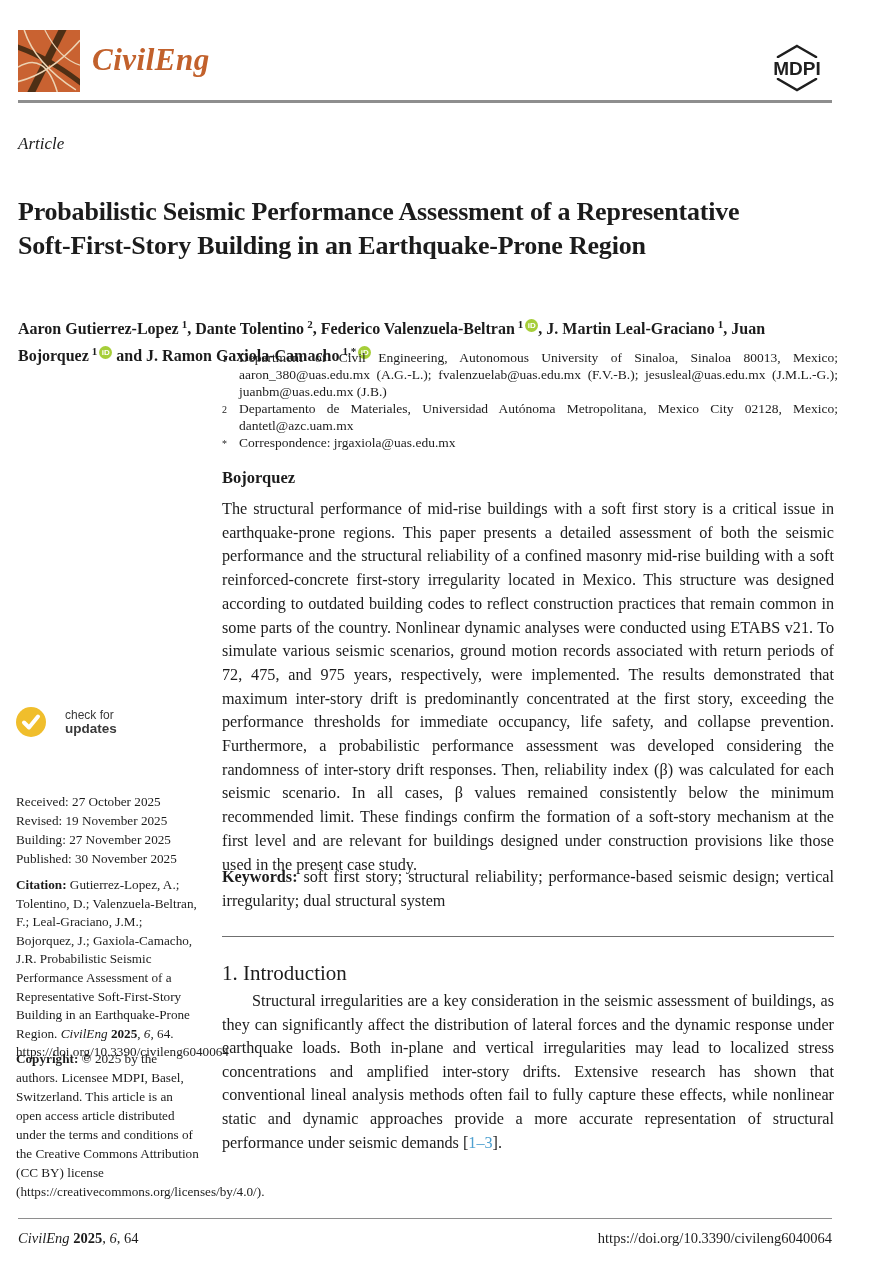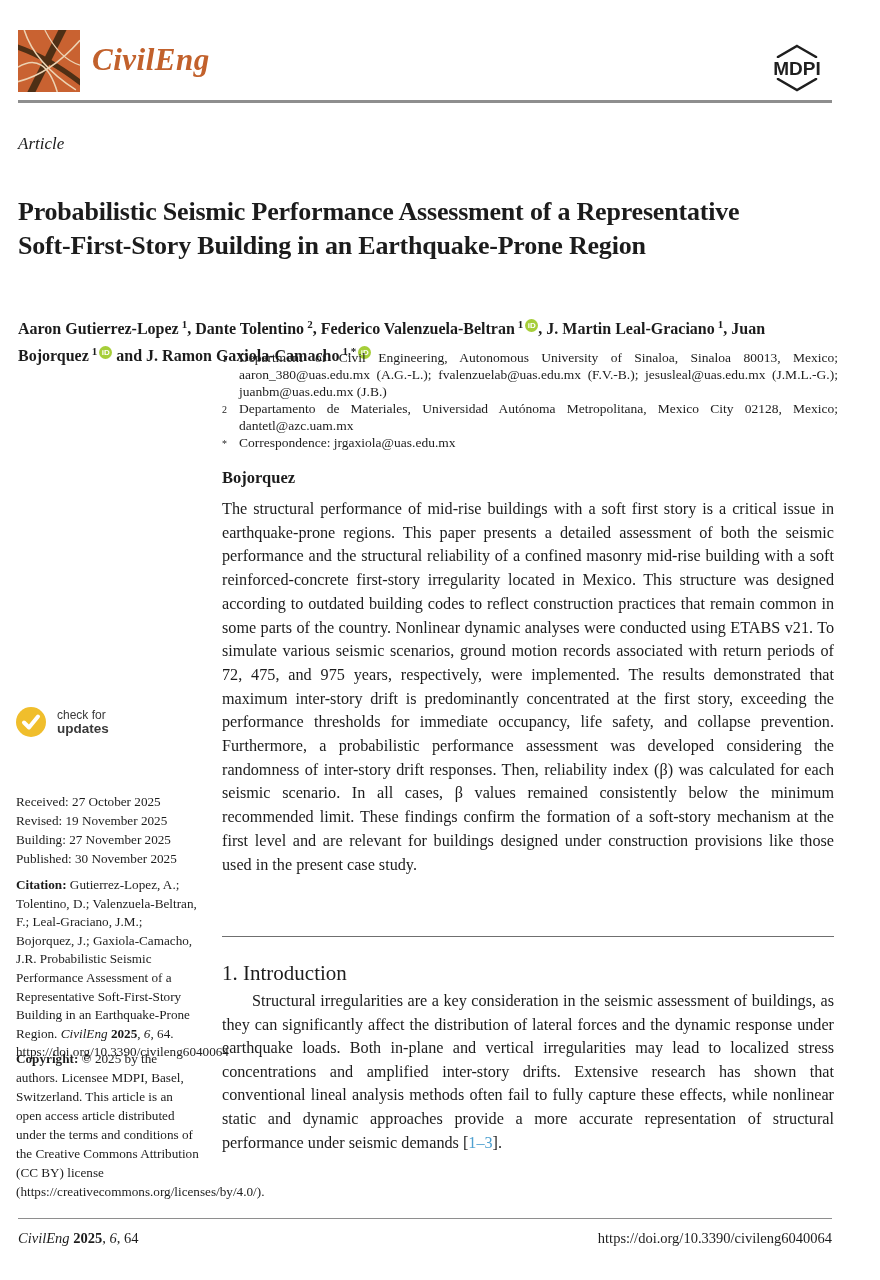--- a/index.html
+++ b/index.html
@@ -39,21 +39,21 @@
   .kw-rule{position:absolute;left:222px;top:936px;width:612px;height:1px;background:#6f6f6f;}
 
   
   .section-head{position:absolute;left:222px;top:961px;font-size:21px;font-weight:normal;}
   .intro{position:absolute;left:222px;top:990px;width:612px;font-size:16.2px;
         line-height:23.6px;text-align:justify;}
   .intro p{margin:0;text-indent:30px;}
   .ref-link{color:#4ea0d0;}
 
   
-  .badge{position:absolute;left:16px;top:707px;display:flex;align-items:center;gap:11px;
+  .badge{position:absolute;left:16px;top:707px;display:flex;align-items:center;gap:19px;
         font-family:"Liberation Sans",sans-serif;color:#3a3a3a;cursor:pointer;}
   .badge-text{font-size:12px;line-height:13px;}
   .badge-text .b2{font-weight:bold;font-size:13.5px;}
   .side-block{position:absolute;left:16px;width:184px;font-size:13.2px;line-height:19px;color:#1c1c1c;}
   .editors{top:749px;}
   .dates{top:792px;}
   .citation{top:876px;line-height:18.6px;}
   .copyright{top:1049px;line-height:19px;}
   .side-bold{font-weight:bold;}
   .it{font-style:italic;}
@@ -109,20 +109,23 @@
     </div>
     <div class="affil-row">
       <span class="affil-marker">*</span>
       <span class="affil-text">Correspondence: jrgaxiola@uas.edu.mx</span>
     </div>
   </div>
 
   <div class="abstract-head">Bojorquez</div>
   <div class="abstract-text">The structural performance of mid-rise buildings with a soft first story is a critical issue in earthquake-prone regions. This paper presents a detailed assessment of both the seismic performance and the structural reliability of a confined masonry mid-rise building with a soft reinforced-concrete first-story irregularity located in Mexico. This structure was designed according to outdated building codes to reflect construction practices that remain common in some parts of the country. Nonlinear dynamic analyses were conducted using ETABS v21. To simulate various seismic scenarios, ground motion records associated with return periods of 72, 475, and 975 years, respectively, were implemented. The results demonstrated that maximum inter-story drift is predominantly concentrated at the first story, exceeding the performance thresholds for immediate occupancy, life safety, and collapse prevention. Furthermore, a probabilistic performance assessment was developed considering the randomness of inter-story drift responses. Then, reliability index (β) was calculated for each seismic scenario. In all cases, β values remained consistently below the minimum recommended limit. These findings confirm the formation of a soft-story mechanism at the first level and are relevant for buildings designed under construction provisions like those used in the present case study.</div>
 
+  <div class="keywords">
+    <span class="bd">Keywords:</span><span> soft first story; structural reliability; performance-based seismic design; vertical irregularity; dual structural system</span>
+  </div>
   <div class="kw-rule"></div>
 
   <div class="section-head">1. Introduction</div>
   <div class="intro">
     <p><span>Structural irregularities are a key consideration in the seismic assessment of buildings, as they can significantly affect the distribution of lateral forces and the dynamic response under earthquake loads. Both in-plane and vertical irregularities may lead to localized stress concentrations and amplified inter-story drifts. Extensive research has shown that conventional lineal analysis methods often fail to fully capture these effects, while nonlinear static and dynamic approaches provide a more accurate representation of structural performance under seismic demands [</span><span class="ref-link">1–3</span><span>].</span></p>
   </div>
 
   <div class="badge">
     <svg width="30" height="30" viewBox="0 0 30 30">
       <circle cx="15" cy="15" r="15" fill="#f0be2c"></circle>

